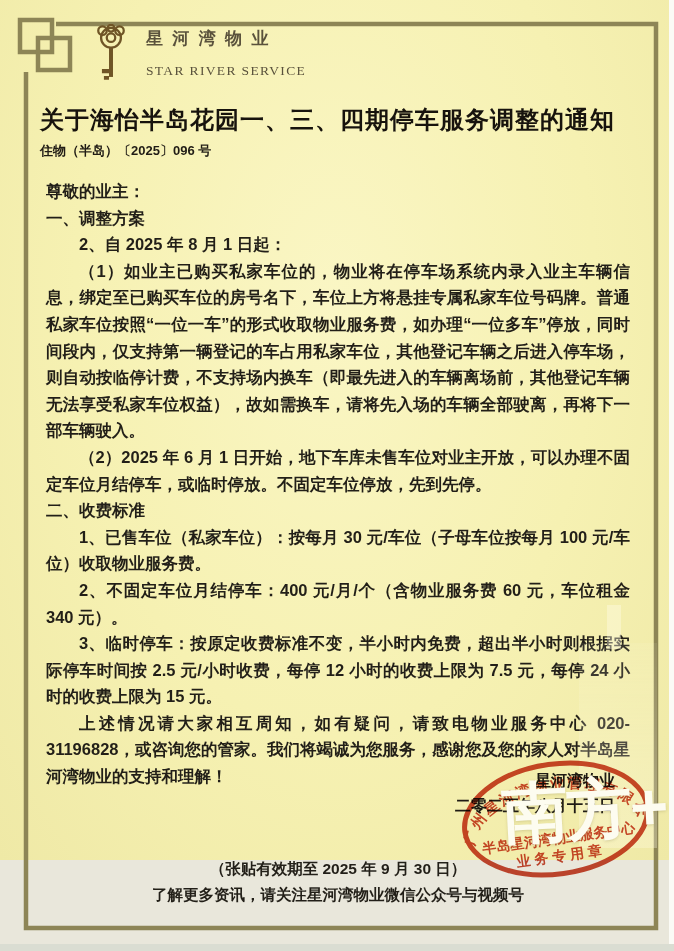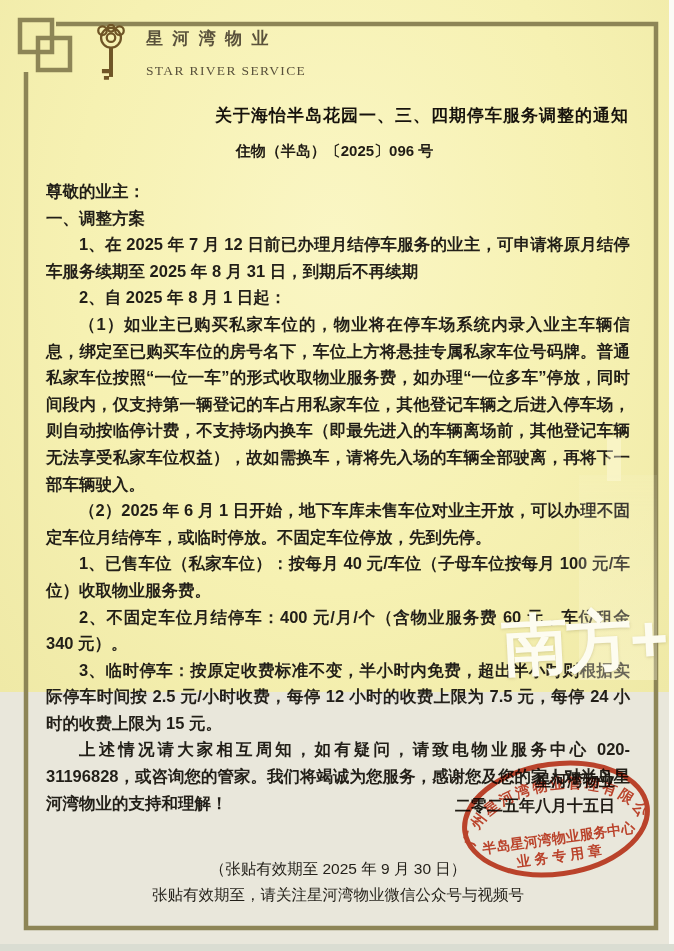--- a/index.html
+++ b/index.html
@@ -3,43 +3,43 @@
 <meta charset="utf-8">
 <style>
   html,body{margin:0;padding:0;}
   body{
     width:674px;height:951px;overflow:hidden;position:relative;
     font-family:"Liberation Sans","DejaVu Sans",sans-serif;
     background:#e9e7db;
   }
   .photo{position:absolute;inset:0;}
   .paper{
-    position:absolute;left:0;top:0;width:669px;height:692px;
+    position:absolute;left:0;top:0;width:669px;height:860px;
     background:radial-gradient(ellipse at 50% 35%, #faf6c4 0%, #f6f1b2 55%, #efe9a6 100%);
   }
   .edge-right{position:absolute;right:0;top:0;width:5px;height:951px;background:#fbfbf6;}
   .edge-bottom{position:absolute;left:0;bottom:0;width:674px;height:7px;background:#daddd2;}
 
   .frame-svg{position:absolute;left:0;top:0;width:674px;height:944px;pointer-events:none;}
 
   
   .brand{position:absolute;left:94px;top:24px;display:flex;align-items:center;}
   .key{width:34px;height:60px;margin-right:18px;}
   .brand-names{display:flex;flex-direction:column;line-height:1.25;}
   .brand-cn{font-size:17px;font-weight:700;letter-spacing:0.55em;color:#5a523c;}
   .brand-en{font-family:"Liberation Serif","DejaVu Serif",serif;font-size:13.5px;letter-spacing:0.1em;color:#5a523c;margin-top:14px;}
 
   
   .title{
-    position:absolute;left:40px;right:40px;top:104px;text-align:right;
-    font-size:17px;font-weight:800;color:#17130d;letter-spacing:1px;font-family:Liberation Mono, monospace;
+    position:absolute;left:40px;right:40px;top:104px;text-align:left;
+    font-size:24px;font-weight:800;color:#17130d;letter-spacing:1px;font-family:Liberation Mono, monospace;
   }
   .doc-number{
-    position:absolute;left:40px;right:40px;top:142px;text-align:center;
-    font-size:15px;font-weight:700;color:#201c15;
+    position:absolute;left:40px;right:40px;top:142px;text-align:left;
+    font-size:13px;font-weight:700;color:#201c15;
   }
 
   
   .body-text{
     position:absolute;left:46px;top:178px;width:584px;
     font-size:16.5px;line-height:26.6px;font-weight:600;color:#221f18;
     text-align:justify;
   }
   .body-text p{margin:0;}
   .indent{text-indent:2em;}
@@ -62,21 +62,21 @@
   
   .media-watermark{
     position:absolute;right:2px;bottom:4px;z-index:4;
     font-size:66px;font-weight:900;color:#fdfcf0;
     transform:rotate(-3deg);letter-spacing:-2px;
     text-shadow:0 1px 3px rgba(140,128,80,0.30);
   }
 
   
   .footer{position:absolute;left:46px;width:584px;top:856px;text-align:center;
-    font-size:15.5px;font-weight:400;color:#221f18;line-height:26px;z-index:2;}
+    font-size:15.5px;font-weight:700;color:#221f18;line-height:26px;z-index:2;}
 </style>
 </head>
 <body>
 
 <div class="photo">
   <div class="paper">
 
     <svg class="frame-svg" viewBox="0 0 674 944">
       <path d="M56 24 H 656 V 928 H 26 V 72" fill="none" stroke="#8d8556" stroke-width="4.5"></path>
       <rect x="20" y="20" width="32" height="32" fill="none" stroke="#8d8556" stroke-width="4.5"></rect>
@@ -100,25 +100,25 @@
         <span class="brand-en">STAR RIVER SERVICE</span>
       </div>
     </div>
 
     <div class="title">关于海怡半岛花园一、三、四期停车服务调整的通知</div>
     <div class="doc-number">住物（半岛）〔2025〕096 号</div>
 
     <div class="body-text">
       <p>尊敬的业主：</p>
       <p>一、调整方案</p>
-      <p class="indent">1、在 2025 年 7 月 12 日前已办理月结停车服务的业主，可申请将原月结停车服务续期至 2025 年 8 月 31 日，到期后不再续期</p>
       <p class="indent">2、自 2025 年 8 月 1 日起：</p>
       <p class="indent">（1）如业主已购买私家车位的，物业将在停车场系统内录入业主车辆信息，绑定至已购买车位的房号名下，车位上方将悬挂专属私家车位号码牌。普通私家车位按照“一位一车”的形式收取物业服务费，如办理“一位多车”停放，同时间段内，仅支持第一辆登记的车占用私家车位，其他登记车辆之后进入停车场，则自动按临停计费，不支持场内换车（即最先进入的车辆离场前，其他登记车辆无法享受私家车位权益），故如需换车，请将先入场的车辆全部驶离，再将下一部车辆驶入。</p>
       <p class="indent">（2）2025 年 6 月 1 日开始，地下车库未售车位对业主开放，可以办理不固定车位月结停车，或临时停放。不固定车位停放，先到先停。</p>
-      <p class="indent">1、已售车位（私家车位）：按每月 40 元/车位（子母车位按每月 100 元/车位）收取物业服务费。</p>
+      <p>二、收费标准</p>
+      <p class="indent">1、已售车位（私家车位）：按每月 30 元/车位（子母车位按每月 100 元/车位）收取物业服务费。</p>
       <p class="indent">2、不固定车位月结停车：400 元/月/个（含物业服务费 60 元，车位租金 340 元）。</p>
       <p class="indent">3、临时停车：按原定收费标准不变，半小时内免费，超出半小时则根据实际停车时间按 2.5 元/小时收费，每停 12 小时的收费上限为 7.5 元，每停 24 小时的收费上限为 15 元。</p>
       <p class="indent">上述情况请大家相互周知，如有疑问，请致电物业服务中心 020-31196828，或咨询您的管家。我们将竭诚为您服务，感谢您及您的家人对半岛星河湾物业的支持和理解！</p>
     </div>
 
     <div class="signature">
       <div>星河湾物业</div>
       <div>二零二五年八月十五日</div>
     </div>
 
@@ -131,19 +131,19 @@
         <textPath href="#ringPath" startOffset="2">广州星河湾物业管理有限公司</textPath>
       </text>
       <text x="100" y="86" text-anchor="middle" font-size="14" font-weight="bold" fill="#c83a20">半岛星河湾物业服务中心</text>
       <text x="100" y="104" text-anchor="middle" font-size="14" font-weight="bold" letter-spacing="4" fill="#c83a20">业务专用章</text>
     </svg>
 
     <div class="media-watermark">南方+</div>
 
     <div class="footer">
       <div>（张贴有效期至 2025 年 9 月 30 日）</div>
-      <div>张贴有效期至，请关注星河湾物业微信公众号与视频号</div>
+      <div>了解更多资讯，请关注星河湾物业微信公众号与视频号</div>
     </div>
 
   </div>
   <div class="edge-right"></div>
   <div class="edge-bottom"></div>
 </div>
 
 </body></html>

